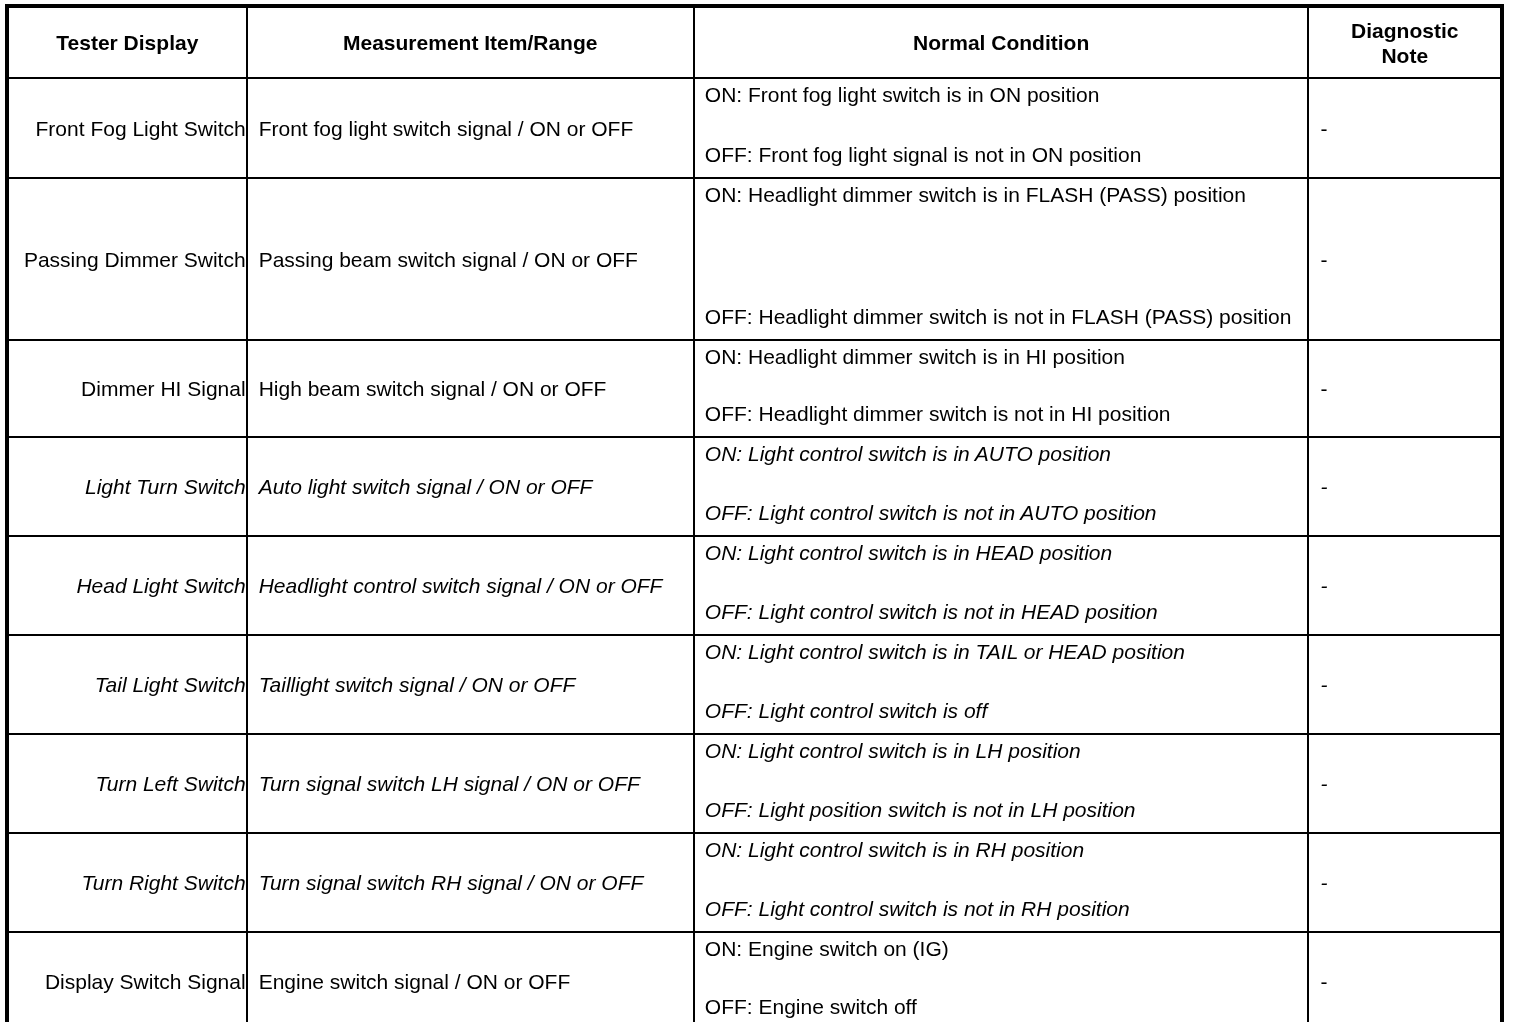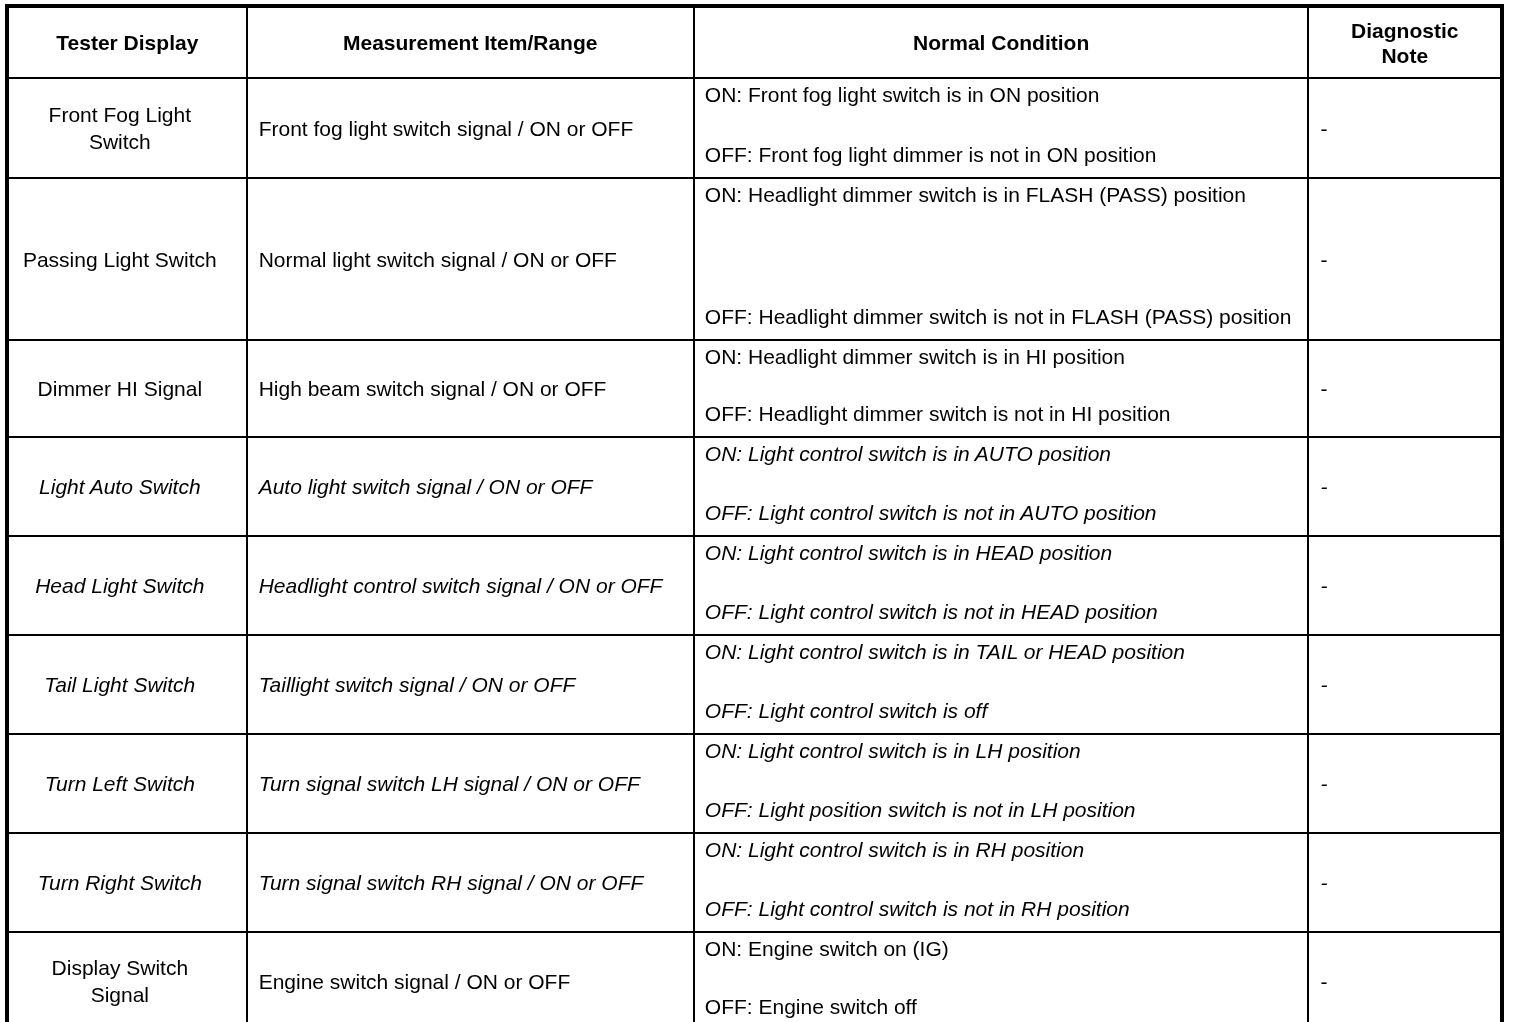--- a/index.html
+++ b/index.html
@@ -54,22 +54,22 @@
   thead th .hdr-inner {
     padding: 0 6px;
   }
 
   tbody td {
     font-size: 21px;
     font-weight: normal;
     line-height: 27px;
   }
   td.cell-tester .cell-inner {
-    padding: 0 26px 0 11px;
-    text-align: center;
+    padding: 0 0 0 11px;
+    text-align: right;
   }
   td.cell-measurement .cell-inner {
     padding: 0 22px 0 11px;
     text-align: left;
   }
   td.cell-normal {
     vertical-align: top;
   }
   td.cell-normal .cond-wrap {
     padding: 2px 8px 9px 10px;
@@ -133,34 +133,34 @@
       <tr class="row-h-98">
         <td class="cell-tester">
           <div class="cell-inner">Front Fog Light Switch</div>
         </td>
         <td class="cell-measurement">
           <div class="cell-inner">Front fog light switch signal / ON or OFF</div>
         </td>
         <td class="cell-normal">
           <div class="cond-wrap">
             <div class="cond-line">ON: Front fog light switch is in ON position</div>
-            <div class="cond-line">OFF: Front fog light dimmer is not in ON position</div>
+            <div class="cond-line">OFF: Front fog light signal is not in ON position</div>
           </div>
         </td>
         <td class="cell-note">
           <div class="cell-inner">-</div>
         </td>
       </tr>
 
       <tr class="row-h-160">
         <td class="cell-tester">
-          <div class="cell-inner">Passing Light Switch</div>
-        </td>
-        <td class="cell-measurement">
-          <div class="cell-inner">Normal light switch signal / ON or OFF</div>
+          <div class="cell-inner">Passing Dimmer Switch</div>
+        </td>
+        <td class="cell-measurement">
+          <div class="cell-inner">Passing beam switch signal / ON or OFF</div>
         </td>
         <td class="cell-normal">
           <div class="cond-wrap">
             <div class="cond-line">ON: Headlight dimmer switch is in FLASH (PASS) position</div>
             <div class="cond-line">OFF: Headlight dimmer switch is not in FLASH (PASS) position</div>
           </div>
         </td>
         <td class="cell-note">
           <div class="cell-inner">-</div>
         </td>
@@ -179,21 +179,21 @@
             <div class="cond-line">OFF: Headlight dimmer switch is not in HI position</div>
           </div>
         </td>
         <td class="cell-note">
           <div class="cell-inner">-</div>
         </td>
       </tr>
 
       <tr class="row-h-97">
         <td class="cell-tester">
-          <div class="cell-inner">Light Auto Switch</div>
+          <div class="cell-inner">Light Turn Switch</div>
         </td>
         <td class="cell-measurement">
           <div class="cell-inner">Auto light switch signal / ON or OFF</div>
         </td>
         <td class="cell-normal">
           <div class="cond-wrap">
             <div class="cond-line">ON: Light control switch is in AUTO position</div>
             <div class="cond-line">OFF: Light control switch is not in AUTO position</div>
           </div>
         </td>

